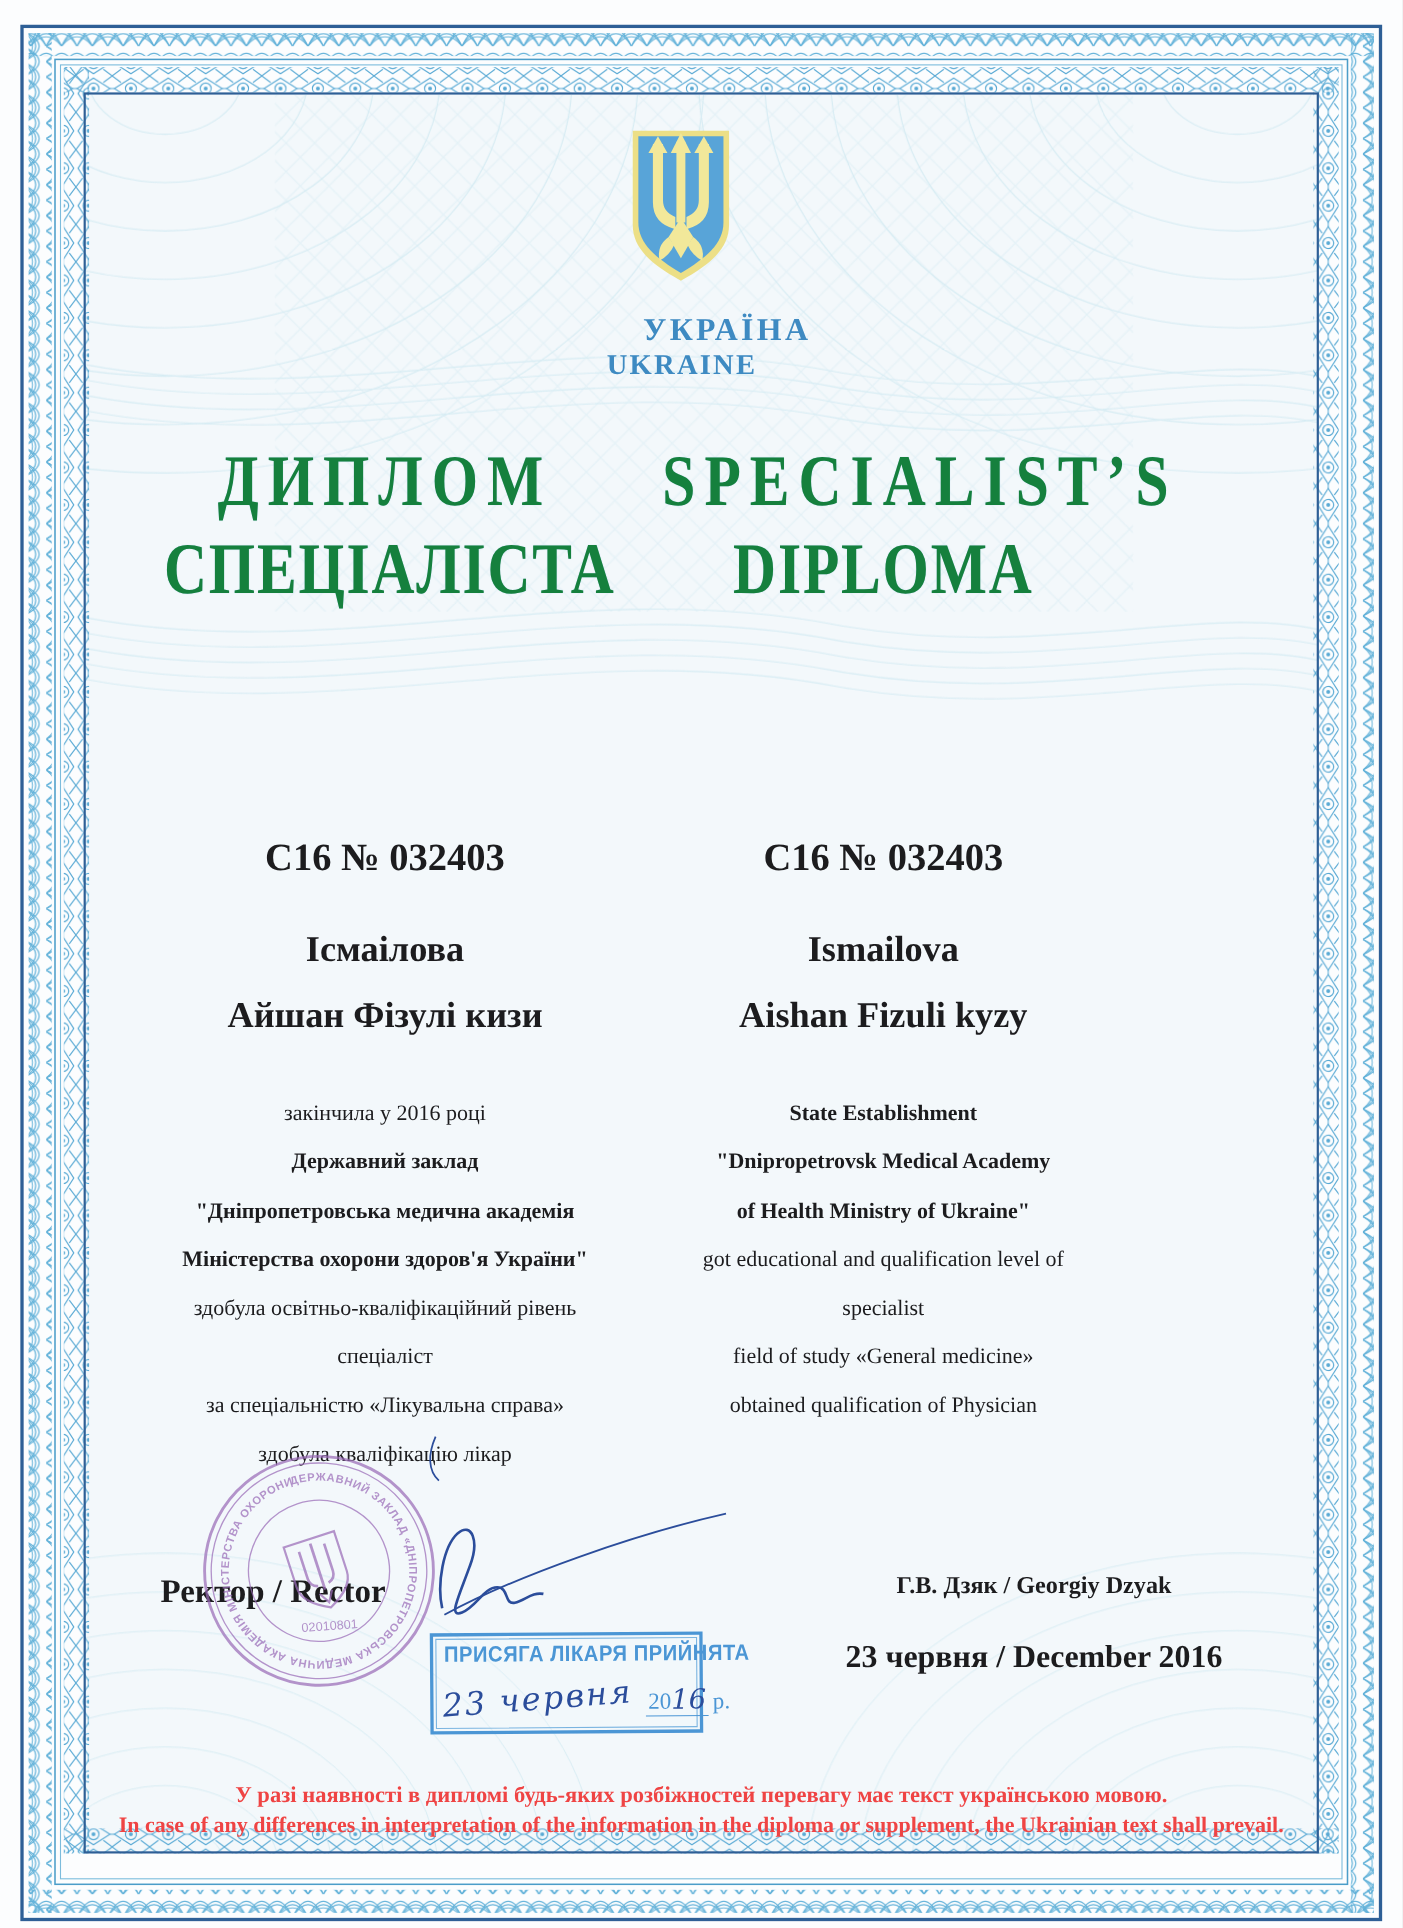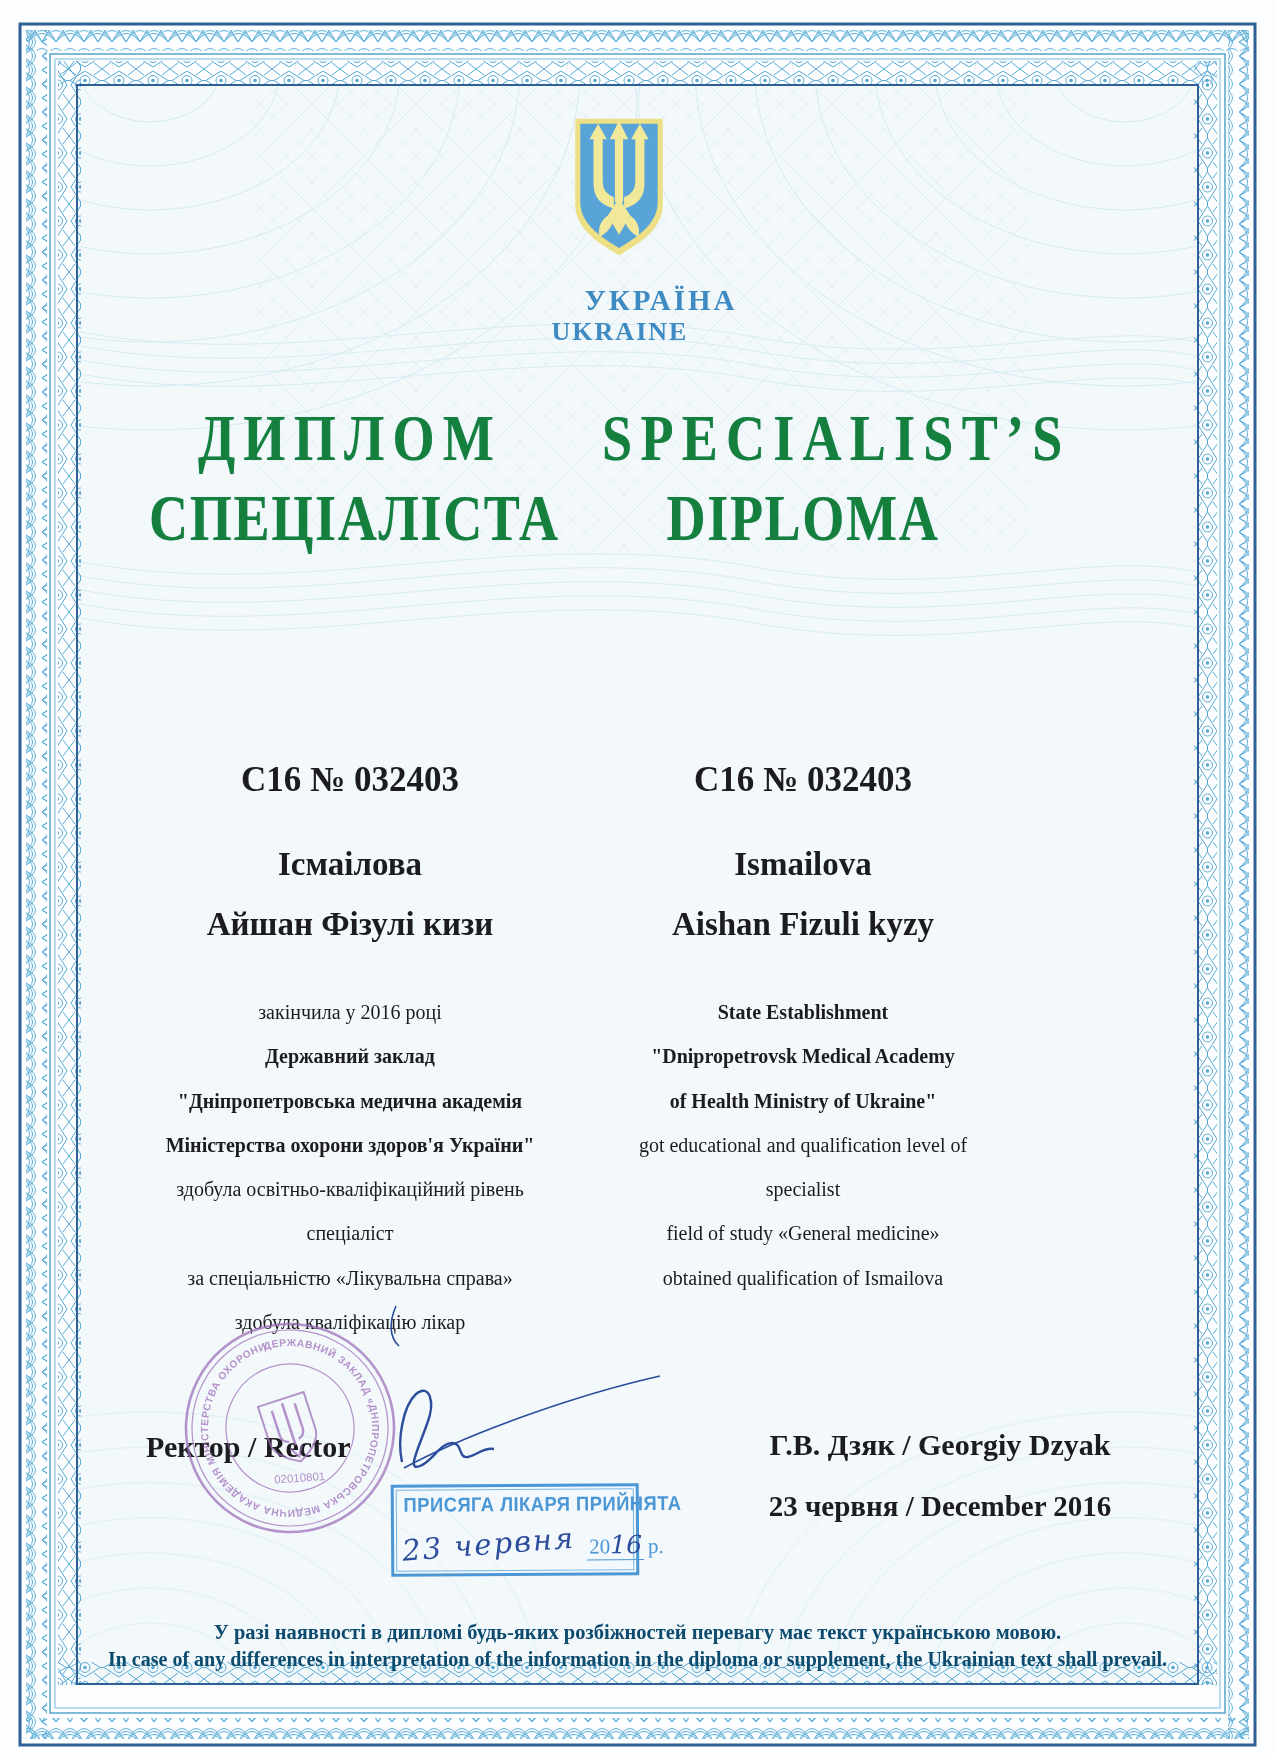--- a/index.html
+++ b/index.html
@@ -19,23 +19,23 @@
   .title{top:398px;font-weight:bold;color:#15803d;line-height:80px;
          text-shadow:0 0 1px #a9cfe6;}
   .title .tl1{font-size:66px;letter-spacing:10px;transform:scaleX(.82);}
   .title .tl2{font-size:66px;letter-spacing:2px;transform:scaleX(.82);}
   .serial{top:760px;font-size:35px;font-weight:bold;}
   .name1{top:846px;font-size:33px;font-weight:bold;}
   .name2{top:906px;font-size:33px;font-weight:bold;}
   .bodycol{top:990px;font-size:20px;line-height:44.3px;}
   .bodycol .b{font-weight:bold;}
   .rector-label{left:146px;top:1430px;font-size:30px;font-weight:bold;}
-  .rector-name{left:700px;width:480px;text-align:center;top:1428px;font-size:30px;font-weight:bold;}
+  .rector-name{left:700px;width:480px;text-align:center;top:1428px;font-size:22px;font-weight:bold;}
   .sign-date{left:700px;width:480px;text-align:center;top:1490px;font-size:29px;font-weight:bold;}
-  .footer{left:76px;width:1123px;text-align:center;color:#0c4a6e;font-weight:bold;}
+  .footer{left:76px;width:1123px;text-align:center;color:#ef4444;font-weight:bold;}
   .footer-uk{top:1621px;font-size:20.5px;}
   .footer-en{top:1648px;font-size:20px;}
   
   .oath{
     left:391px;top:1484px;width:248px;height:92px;
     border:3px solid #4b96d5;box-sizing:border-box;
     background:rgba(240,248,255,.15);transform:rotate(-.4deg);
   }
   .oath-inner{position:absolute;inset:2px;border:1px solid #7ab4e0;}
   .oath-title{position:absolute;left:0;top:6px;width:100%;text-align:center;
@@ -200,21 +200,21 @@
     <div>за спеціальністю «Лікувальна справа»</div>
     <div>здобула кваліфікацію лікар</div>
   </div>
   <div class="abs colR bodycol">
     <div class="b">State Establishment</div>
     <div class="b">"Dnipropetrovsk Medical Academy</div>
     <div class="b">of Health Ministry of Ukraine"</div>
     <div>got educational and qualification level of</div>
     <div>specialist</div>
     <div>field of study «General medicine»</div>
-    <div>obtained qualification of Ismailova</div>
+    <div>obtained qualification of Physician</div>
   </div>
 
   <div class="abs rector-label">Ректор / Rector</div>
   <div class="abs rector-name">Г.В. Дзяк / Georgiy Dzyak</div>
   <div class="abs sign-date">23 червня / December 2016</div>
 
   <svg class="layer" width="1275" height="1753" viewBox="0 0 1275 1753" style="pointer-events:none;">
     <defs>
       <path id="ringA" d="M 290 1346 a 82 82 0 1 1 -0.01 0" fill="none"></path>
     </defs>

